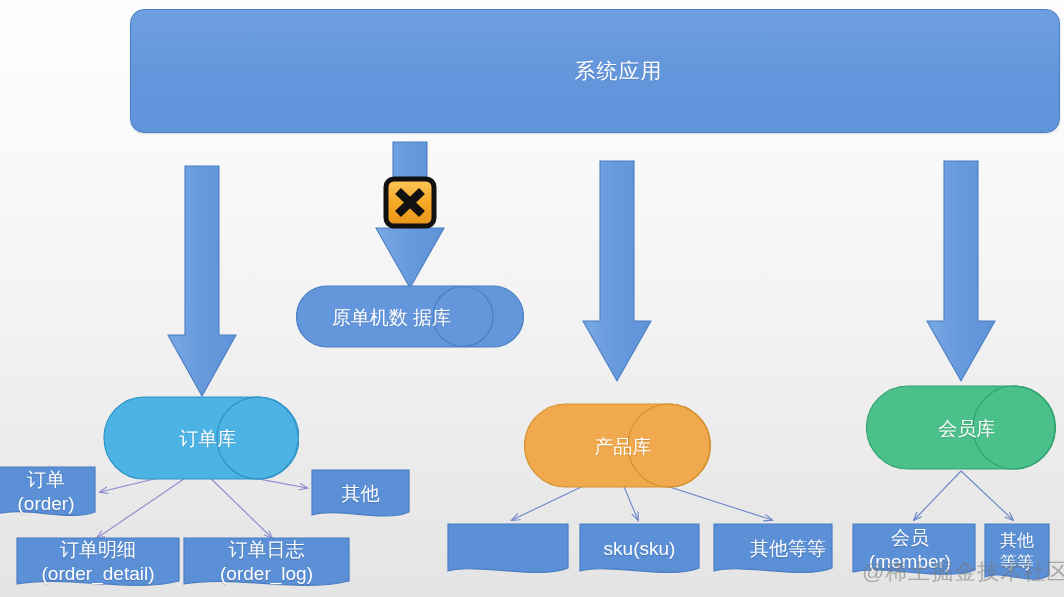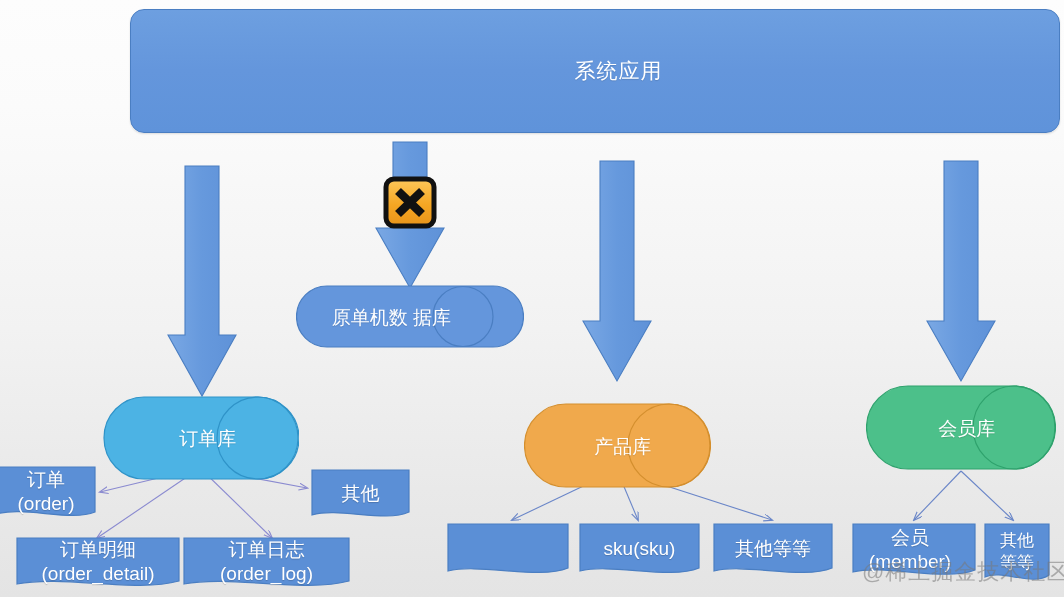--- a/index.html
+++ b/index.html
@@ -239,21 +239,21 @@
     </svg>
   </div>
 
   <div class="docbox" style="left:579px; top:523px; width:121px; height:56px;">
     <svg width="121" height="56" viewBox="0 0 121 56" preserveAspectRatio="none" style="position:absolute;left:0;top:0;">
       <path d="M1,1 H120 V45 C91,57 33,40 1,48 Z" fill="#5b8fd6" stroke="#4a7ec2" stroke-width="1.2"></path>
     </svg>
     <div class="txt">sku(sku)</div>
   </div>
 
-  <div class="docbox" style="left:713px; top:523px; width:120px; height:56px;">
+  <div class="docbox" style="left:713px; top:523px; width:120px; height:56px;padding-left:30px;">
     <svg width="120" height="56" viewBox="0 0 120 56" preserveAspectRatio="none" style="position:absolute;left:0;top:0;">
       <path d="M1,1 H119 V45 C90,57 32,40 1,48 Z" fill="#5b8fd6" stroke="#4a7ec2" stroke-width="1.2"></path>
     </svg>
     <div class="txt">其他等等</div>
   </div>
 
   <div class="docbox" style="left:852px; top:523px; width:116px; height:58px;">
     <svg width="124" height="58" viewBox="0 0 124 58" preserveAspectRatio="none" style="position:absolute;left:0;top:0;">
       <path d="M1,1 H123 V47 C93,59 33,41 1,49 Z" fill="#5b8fd6" stroke="#4a7ec2" stroke-width="1.2"></path>
     </svg>

